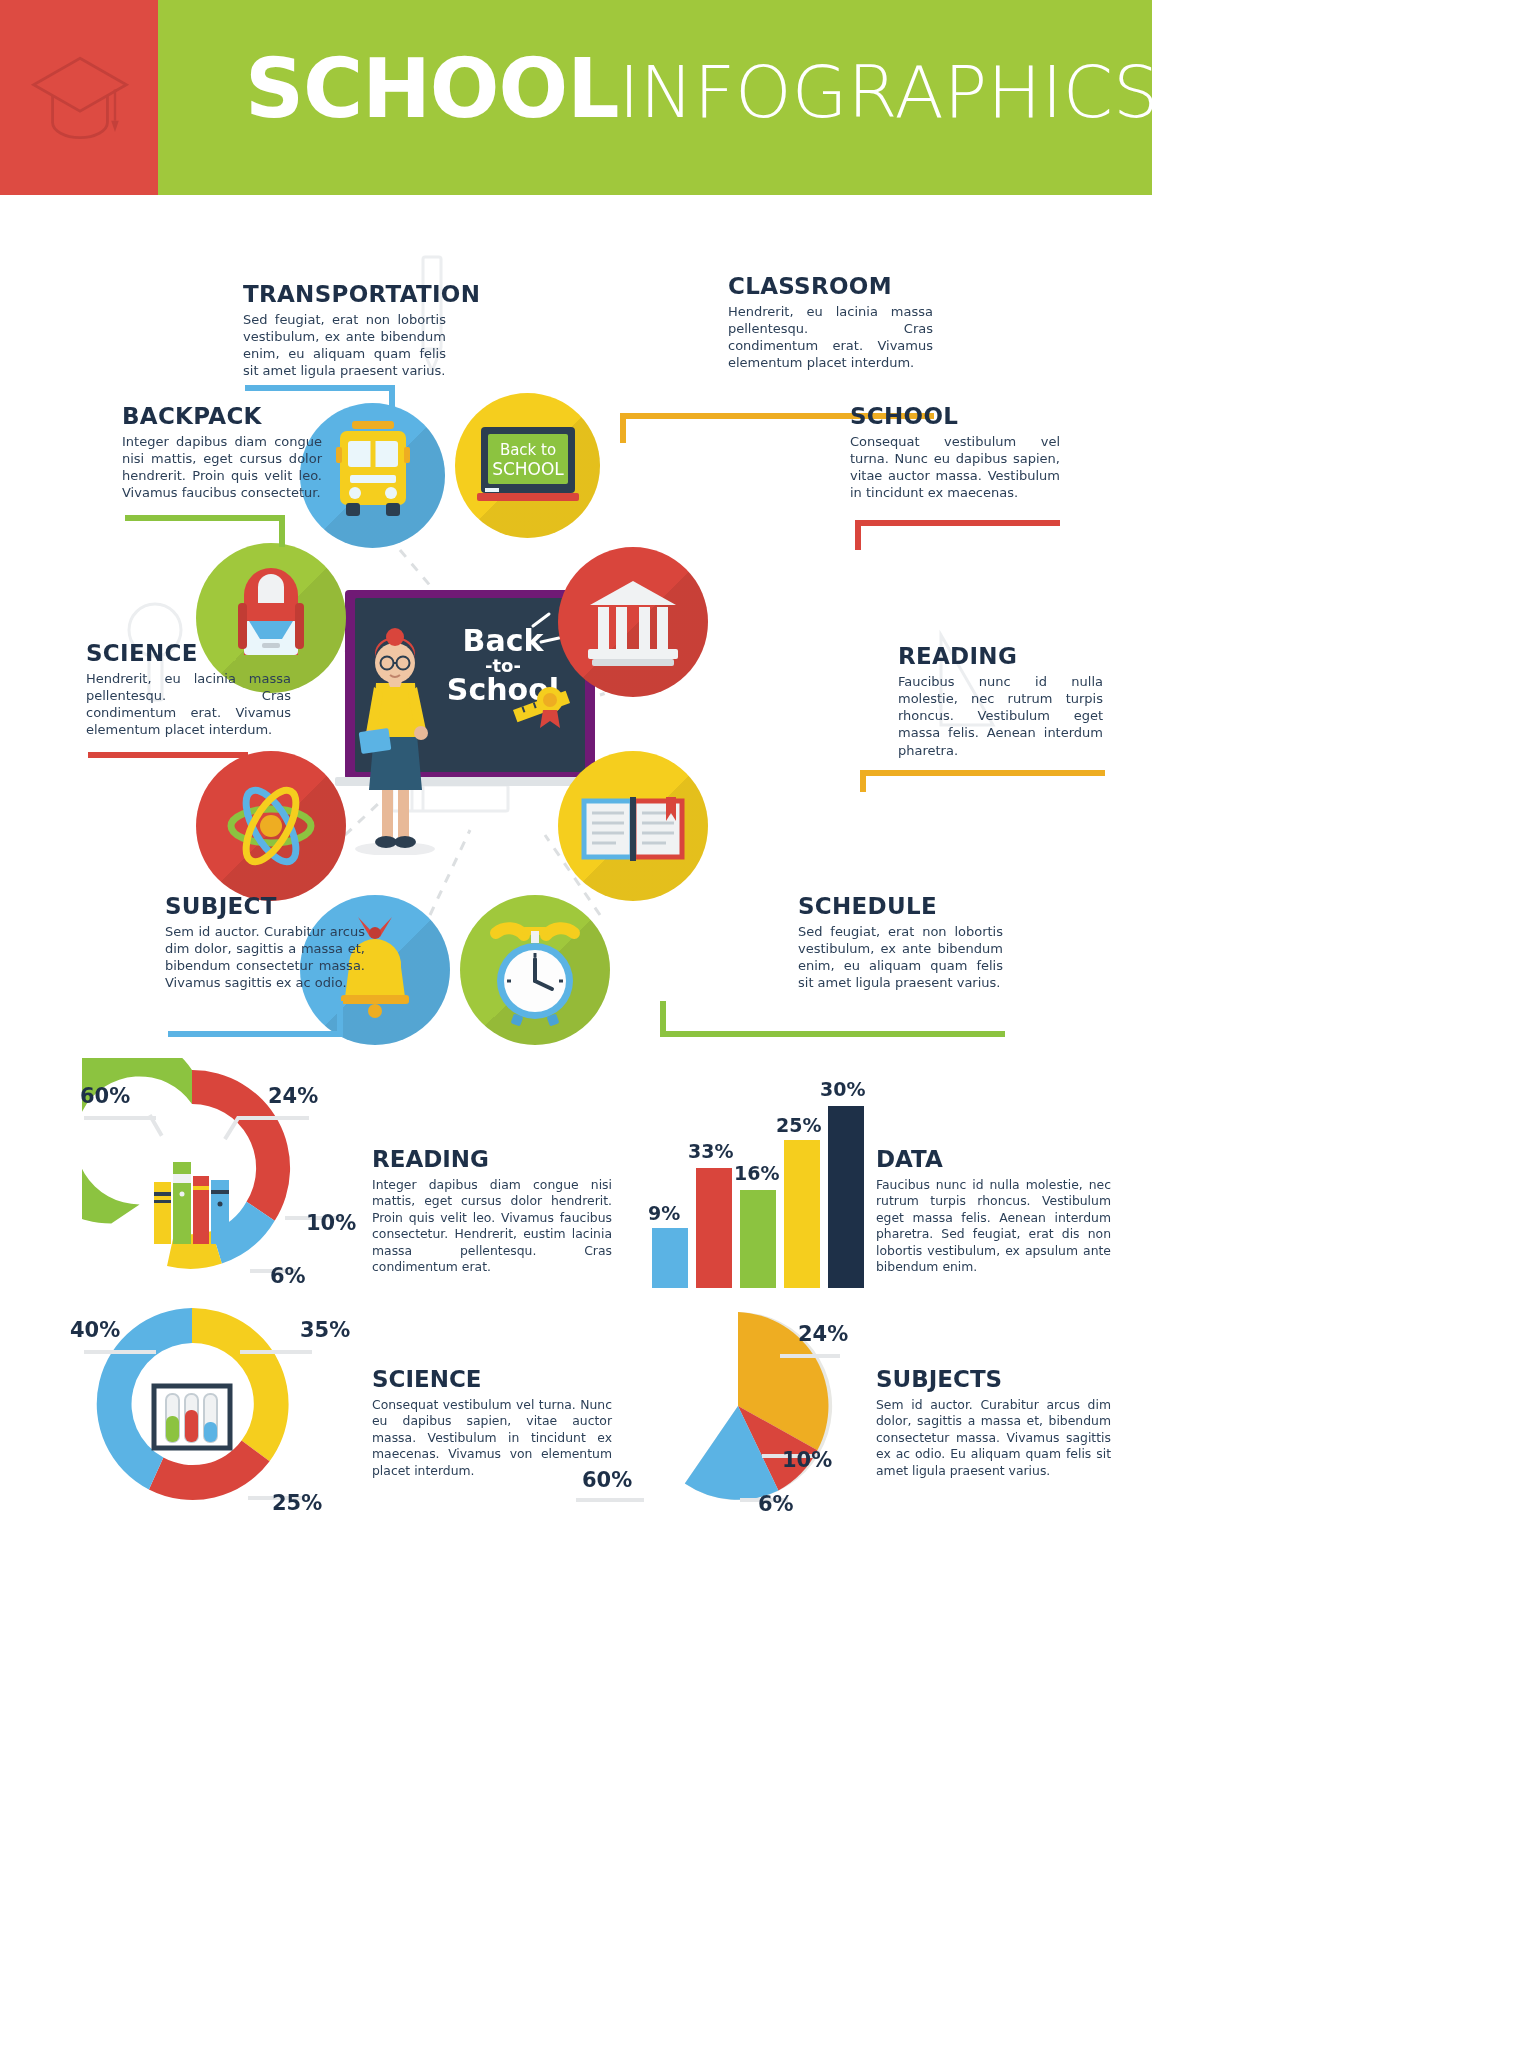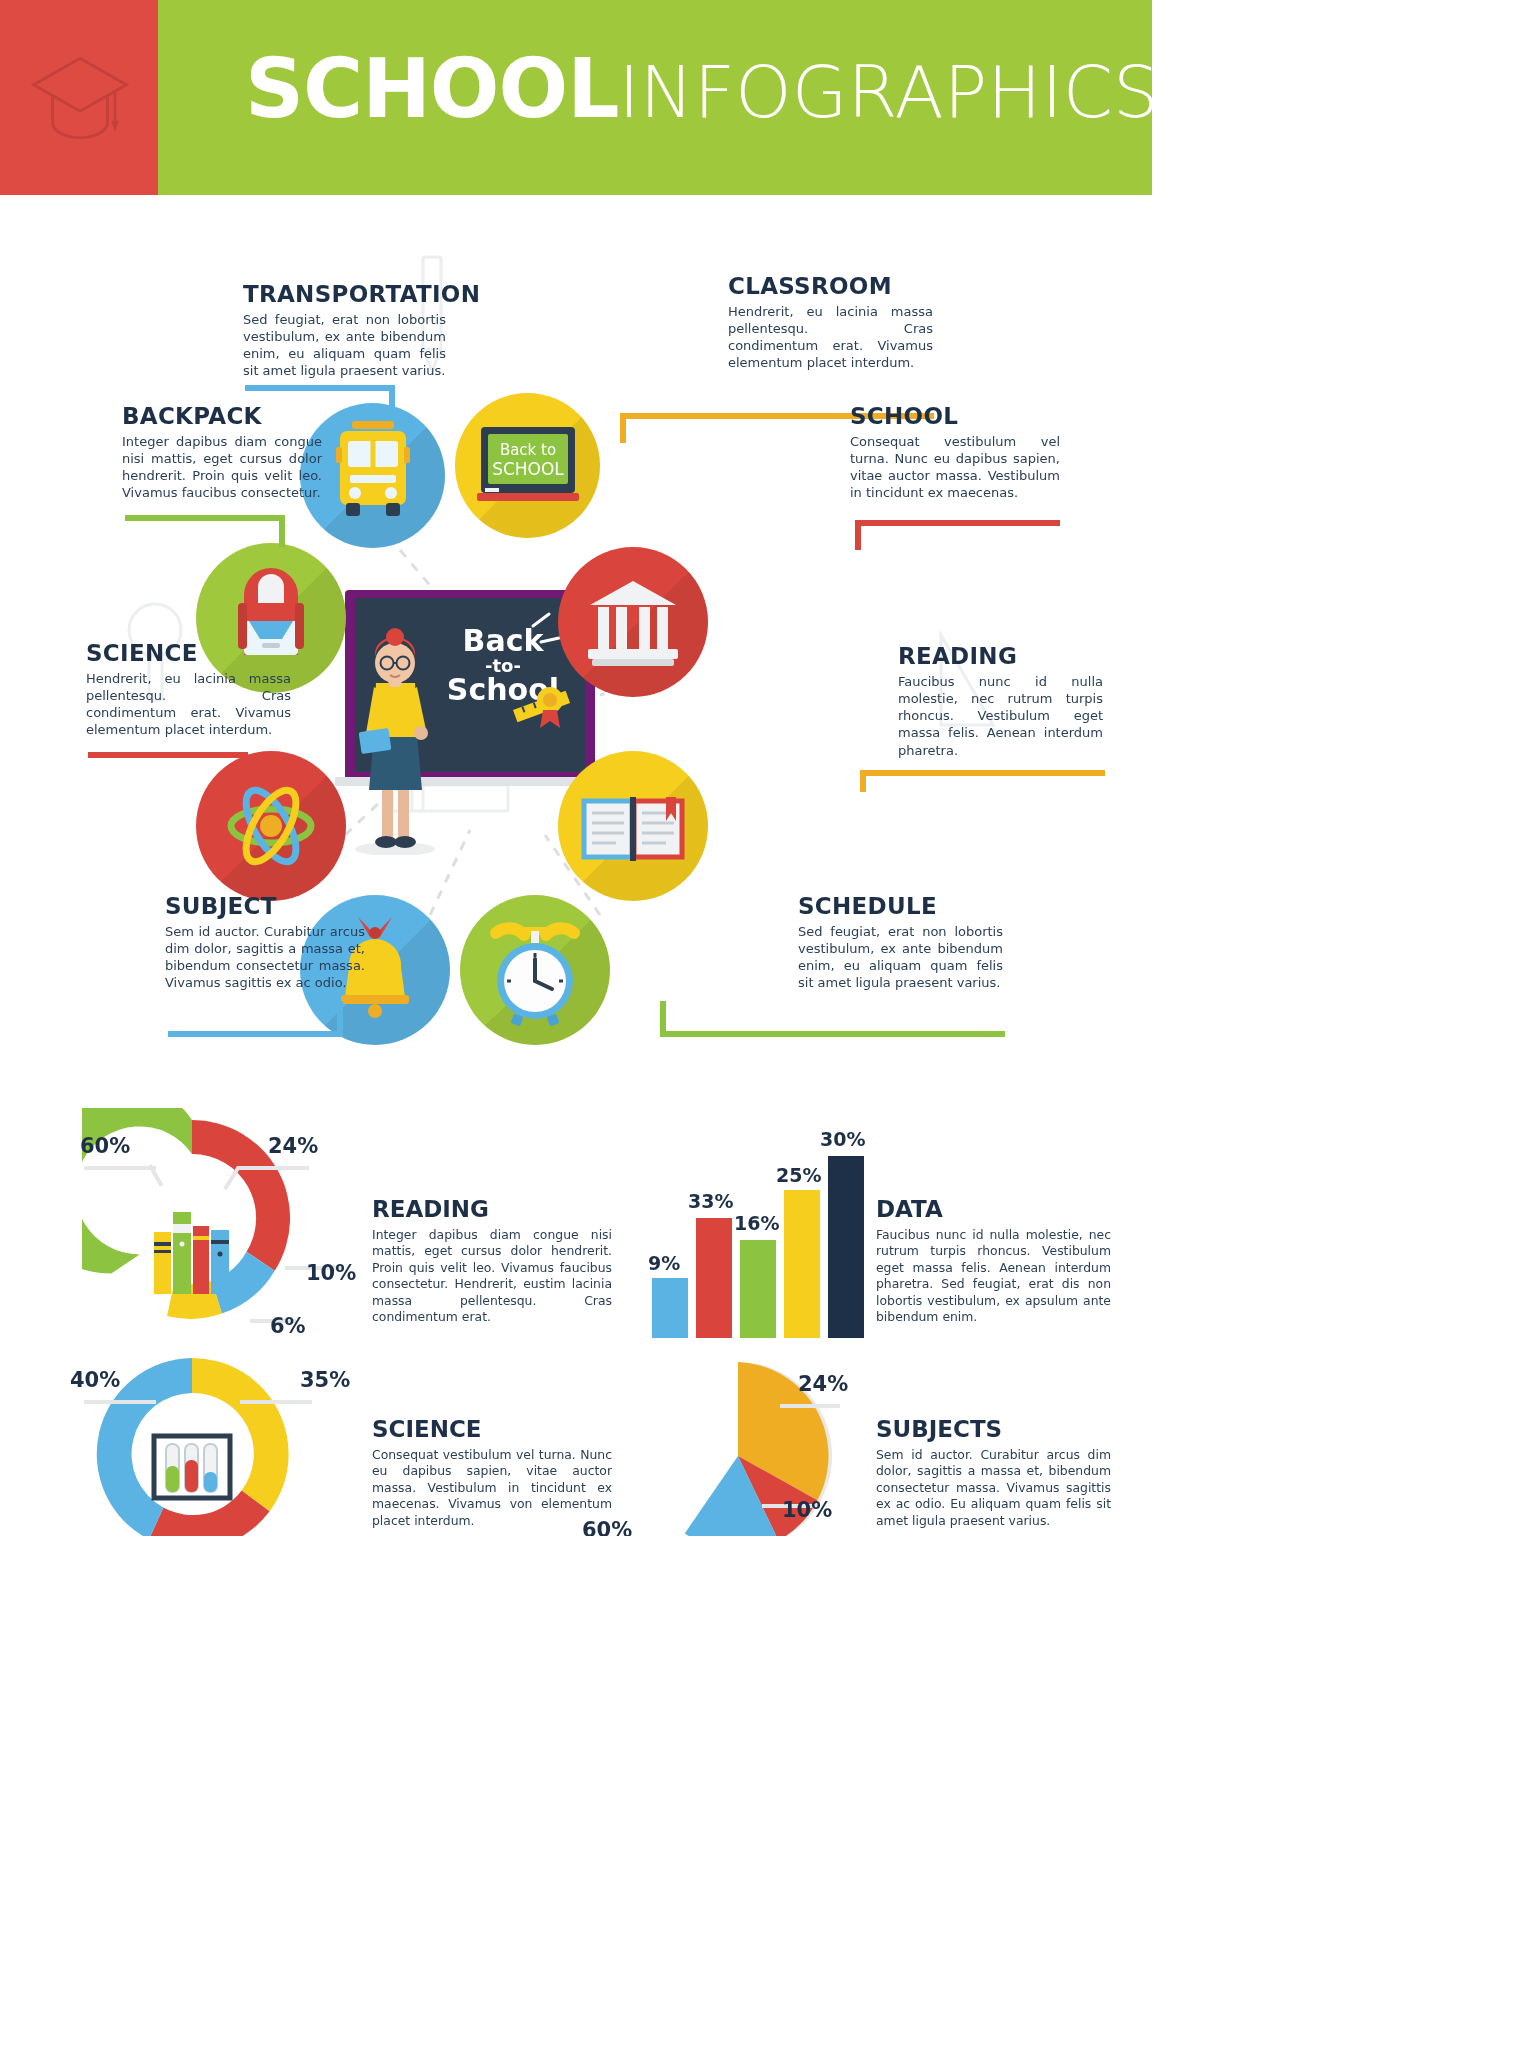--- a/index.html
+++ b/index.html
@@ -35,21 +35,21 @@
   .board-txt { position:absolute; left:88px; top:36px; width:140px; color:#fff; font-size:30px; font-weight:bold; line-height:1.02; text-align:center; }
   .board-base { position:absolute; left:335px; top:582px; width:270px; height:9px; background:#dfe3e6; border-radius:2px; }
 
   
   .teacher { position:absolute; left:350px; top:430px; width:90px; height:230px; }
 
   
   .ghost { position:absolute; stroke:#eceef0; fill:none; stroke-width:3; }
 
   
-  .charts { position:absolute; left:0; top:1086px; width:1152px; height:476px; }
+  .charts { position:absolute; left:0; top:1036px; width:1152px; height:476px; }
   .ctext { position:absolute; width:215px; }
   .ctext h3 { font-size:23px; font-weight:bold; color:#1e3048; margin-bottom:5px; }
   .ctext p { font-size:12.4px; line-height:1.32; color:#2b3f57; text-align:justify; }
   .pct { position:absolute; font-size:21px; font-weight:bold; color:#1e3048; }
   .lead { position:absolute; background:#e4e6e8; }
   .barlbl { position:absolute; font-size:19px; font-weight:bold; color:#1e3048; }
   .bar { position:absolute; bottom:0; }
 </style>
 </head>
 <body>

